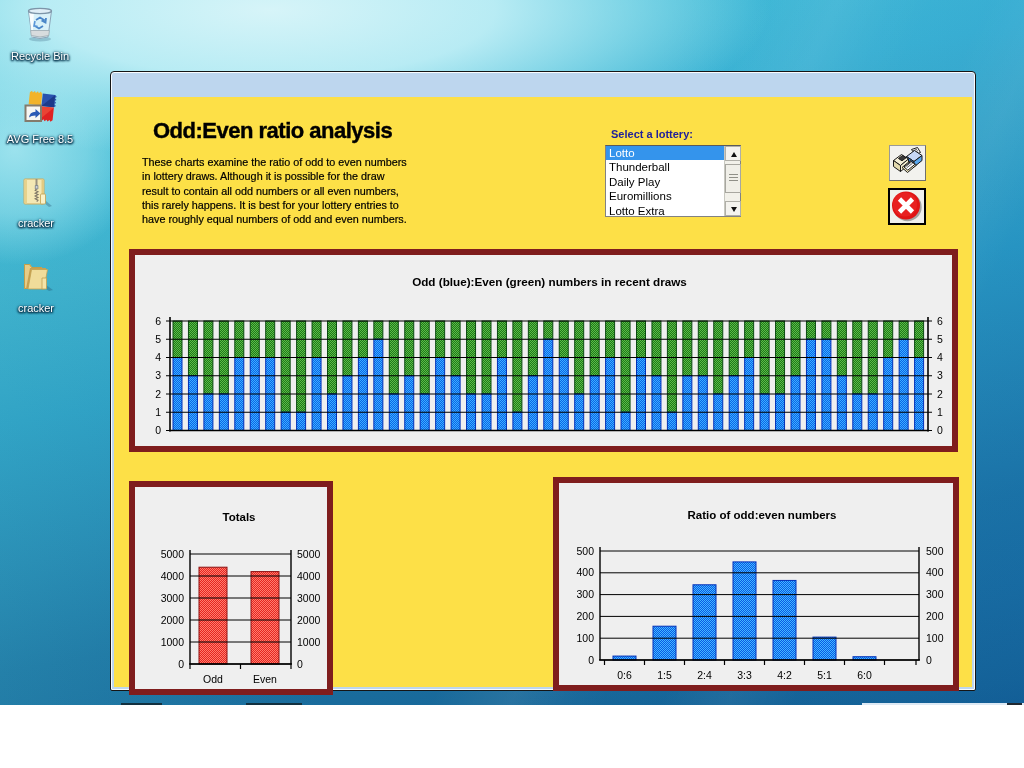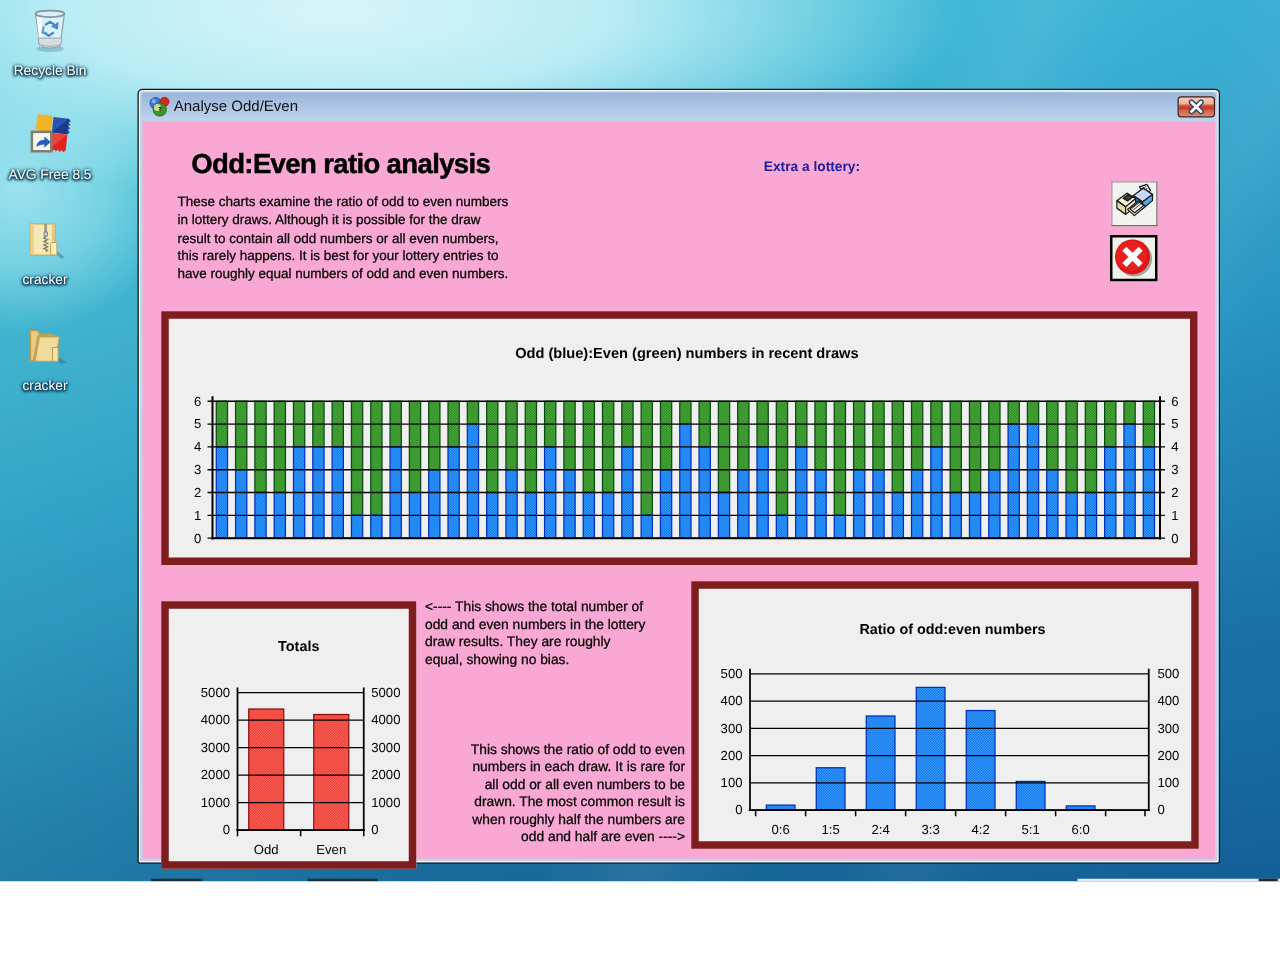--- a/index.html
+++ b/index.html
@@ -12,21 +12,21 @@
  linear-gradient(285deg, rgba(15,105,195,.16) 0%, rgba(15,105,195,0) 45%),
  linear-gradient(115deg, rgba(255,255,255,0) 56%, rgba(255,255,255,.07) 62%, rgba(255,255,255,.02) 66%, rgba(255,255,255,0) 69%, rgba(255,255,255,0) 73%, rgba(255,255,255,.05) 78%, rgba(255,255,255,0) 83%),
  linear-gradient(170deg, #46c3da 0%, #3cb4d4 23%, #3aaaca 33%, #2a9ac2 48%, #2384b0 64%, #1c73a2 76%, #196b9c 86%, #156192 97%, #135c8e 100%);}
 .dlabel{color:#fff;font-size:11px;margin-top:0;white-space:nowrap;text-shadow:0 1px 2px #0a3850,1px 1px 2px #0a3850,-1px 1px 2px #0a3850,0 0 3px #0a3850;line-height:12px}
 #win{position:absolute;left:110px;top:71px;width:866px;height:620px;border:1px solid #151515;border-radius:4px 4px 2px 2px;background:#bdd6ee;box-shadow:inset 0 0 0 1px rgba(252,254,255,.95)}
 #titlebar{position:absolute;left:2px;top:2px;right:2px;height:23px;border-radius:3px 3px 0 0;
 background:linear-gradient(180deg,#9cb4d8 0%,#a4bcdd 25%,#abc3e1 45%,#b3cbe6 70%,#bdd5ec 100%)}
 #titletext{position:absolute;left:26px;top:4px;font-size:12px;color:#111}
 #closebtn{position:absolute;right:1px;top:3px;width:30px;height:17px;border:1px solid #431c22;border-radius:3px;
 background:linear-gradient(180deg,#f6cbb6 0%,#efb49a 32%,#cd4e36 44%,#c23a28 58%,#d2664a 70%,#dd8a6c 100%)}
-#client{position:absolute;left:3px;top:25px;right:3px;bottom:3px;background:#f9a8d4}
+#client{position:absolute;left:3px;top:25px;right:3px;bottom:3px;background:#fde047}
 .frame{position:absolute;border:6px solid #7f1d1d;background:#efefef}
 #heading{position:absolute;left:39px;top:21px;font-size:22px;font-weight:bold;letter-spacing:-0.5px;color:#000;-webkit-text-stroke:0.4px #000}
 #para{position:absolute;left:28px;top:58px;font-size:10.8px;line-height:14.3px;color:#000;width:300px;-webkit-text-stroke:0.2px #000}
 #sel-label{position:absolute;left:497px;top:31px;font-size:11px;font-weight:bold;color:#20209a}
 #listbox{position:absolute;left:491px;top:48px;width:136px;height:72px;background:#fff;border:1px solid #828282;border-top-color:#5a5a5a;font-size:11.5px;line-height:14.4px}
 #listbox .it{padding-left:3px;height:14.4px;white-space:nowrap}
 #listbox .sel{background:#3494ec;color:#fff}
 #sbar{position:absolute;right:0;top:0;width:16px;height:70px;background:#f2f1ea;border-left:1px solid #c8c8c0}
 .sbtn{position:absolute;left:0;width:16px;height:15px;background:#f4f3ee;border:1px solid #b0afa8}
 .arr{position:absolute;left:4.5px;width:0;height:0;border-left:3.5px solid transparent;border-right:3.5px solid transparent}
@@ -80,41 +80,44 @@
 <path d="M12 31 L15.5 11.5 L31.5 11.5 L28 31 Z" fill="#f0dc9a" stroke="#c0a050" stroke-width="0.8"></path>
 <path d="M26 20 h4.5 v11 h-4.5 z" fill="#f4e4a8" stroke="#c0a050" stroke-width="0.8"></path>
 </svg><div class="dlabel">cracker</div></div>
 <div id="wmark">Windows 7<br>Evaluation copy. Build 7100</div>
 <div style="position:absolute;left:862px;bottom:0;width:162px;height:2.5px;background:#dde9f4"></div>
 <div style="position:absolute;left:1007px;bottom:0;width:15px;height:2.5px;background:#3a4a58;border:1px solid #202830"></div>
 <div style="position:absolute;left:121px;bottom:0;width:41px;height:2.5px;background:#2a6a92;border:1px solid #12303f"></div>
 <div style="position:absolute;left:246px;bottom:0;width:56px;height:2.5px;background:#2a6a92;border:1px solid #12303f"></div>
 
 <div id="win">
- <div id="titlebar">
-  <div style="position:absolute;left:6px;top:3px"><svg width="17" height="17" viewBox="0 0 17 17">
-<circle cx="5.5" cy="5.5" r="4.6" fill="#3a7ad8" stroke="#1a4a98" stroke-width="0.5"></circle>
-<circle cx="4" cy="4" r="1.6" fill="#88b4ee"></circle>
-<circle cx="12.6" cy="4.4" r="3.6" fill="#d82820" stroke="#8a1410" stroke-width="0.5"></circle>
-<circle cx="8.8" cy="10.6" r="5.4" fill="#3c9428" stroke="#1d5c14" stroke-width="0.5"></circle>
-<circle cx="7" cy="9" r="2.8" fill="#cade8e"></circle>
-<path d="M8 9.2 q1.5 -1 1.8 0.4 q-1.8 0.8 -0.3 2" stroke="#222" stroke-width="0.9" fill="none"></path>
-</svg></div>
-  <div id="titletext">Analyse Odd/Even</div>
-  <div id="closebtn">
-          <svg width="28" height="15" viewBox="0 0 28 15" style="position:absolute;left:0;top:0">
-            <path d="M10.2 3.8 L17.8 11.2 M17.8 3.8 L10.2 11.2" stroke="#2e4668" stroke-width="4.4" stroke-linecap="round"></path>
-            <path d="M10.2 3.8 L17.8 11.2 M17.8 3.8 L10.2 11.2" stroke="#fff" stroke-width="2.2" stroke-linecap="round"></path>
-          </svg>
-        </div>
- </div>
  <div id="client">
   <div id="heading">Odd:Even ratio analysis</div>
   <div id="para">These charts examine the ratio of odd to even numbers<br>in lottery draws. Although it is possible for the draw<br>result to contain all odd numbers or all even numbers,<br>this rarely happens. It is best for your lottery entries to<br>have roughly equal numbers of odd and even numbers.</div>
-  <div id="sel-label">Extra a lottery:</div>
+  <div id="sel-label">Select a lottery:</div>
+  <div id="listbox">
+    <div class="it sel">Lotto</div>
+    <div class="it">Thunderball</div>
+    <div class="it">Daily Play</div>
+    <div class="it">Euromillions</div>
+    <div class="it">Lotto Extra</div>
+    <div id="sbar">
+      <div class="sbtn" style="top:0">
+              <i class="arr" style="top:5px;border-bottom:5px solid #111"></i>
+            </div>
+      <div class="sbtn" style="bottom:0">
+              <i class="arr" style="top:5px;border-top:5px solid #111"></i>
+            </div>
+      <div id="sthumb">
+              <i class="grip" style="top:9px"></i>
+              <i class="grip" style="top:12px"></i>
+              <i class="grip" style="top:15px"></i>
+            </div>
+    </div>
+  </div>
   <div class="toolbtn" style="left:775px;top:48px;width:37px;height:36px"><svg width="35" height="34" viewBox="0 0 35 34">
 <g stroke="#1a1a1a" stroke-width="1" stroke-linejoin="round">
 <path d="M21.5 3.5 L27.5 1.5 L30.5 6.5 L25 8.5 Z" fill="#ffffff"></path>
 <path d="M23 4.8 l4 -1.6 M24 6.3 l4 -1.6" stroke-width="0.7" fill="none"></path>
 <path d="M16.5 10.5 L24.5 4.5 L32 9.5 L24 15.5 Z" fill="#c8d8f6"></path>
 <path d="M16.5 10.5 L24 15.5 L24 21 L16.5 16 Z" fill="#2f86e0"></path>
 <path d="M24 15.5 L32 9.5 L32 14.5 L24 21 Z" fill="#5aa8ec"></path>
 <path d="M3.5 14.5 L11.5 8.5 L18.5 13 L10.5 19.5 Z" fill="#f4efd6"></path>
 <path d="M8.5 12.5 L12.5 9.5 L16 11.8 L12 14.8 Z" fill="#3a3a3a"></path>
 <path d="M3.5 14.5 L10.5 19.5 L10.5 25.5 L3.5 20.5 Z" fill="#e4dbae"></path>
@@ -302,21 +305,21 @@
             <line x1="55.0" y1="63.0" x2="55.0" y2="177.0" stroke="#000" stroke-width="1.4"></line>
             <line x1="156.0" y1="63.0" x2="156.0" y2="177.0" stroke="#000" stroke-width="1.4"></line>
             <line x1="54.0" y1="177.0" x2="157.0" y2="177.0" stroke="#000" stroke-width="1.4"></line>
             <line x1="55.0" y1="177.0" x2="55.0" y2="182.0" stroke="#000" stroke-width="1.2"></line>
             <line x1="105.5" y1="177.0" x2="105.5" y2="182.0" stroke="#000" stroke-width="1.2"></line>
             <line x1="156.0" y1="177.0" x2="156.0" y2="182.0" stroke="#000" stroke-width="1.2"></line>
             <text x="78" y="196" font-family="Liberation Sans" font-size="10.5" fill="#000" text-anchor="middle">Odd</text>
             <text x="130" y="196" font-family="Liberation Sans" font-size="10.5" fill="#000" text-anchor="middle">Even</text>
           </svg>
         </div>
-  <div class="frame" style="left:439px;top:368px;width:406px;height:214px">
+  <div class="frame" style="left:439px;top:380px;width:406px;height:214px">
           <svg width="406" height="214" viewBox="0 0 406 214" style="position:absolute;left:0;top:0">
             <defs>
               <pattern id="bd2" width="2" height="2" patternUnits="userSpaceOnUse">
                 <rect width="2" height="2" fill="#0a58e6"></rect>
                 <rect width="1" height="1" fill="#42baff"></rect>
                 <rect x="1" y="1" width="1" height="1" fill="#42baff"></rect>
               </pattern>
             </defs>
             <text x="203" y="36" font-family="Liberation Sans" font-size="11.5" font-weight="bold" fill="#000" text-anchor="middle">Ratio of odd:even numbers</text>
             <rect x="54" y="173.08" width="23" height="3.92" fill="url(#bd2)" stroke="#0030b8" stroke-width="1"></rect>
@@ -358,16 +361,14 @@
             <line x1="357.0" y1="177.0" x2="357.0" y2="182.0" stroke="#000" stroke-width="1.2"></line>
             <text x="65.5" y="196" font-family="Liberation Sans" font-size="10.5" fill="#000" text-anchor="middle">0:6</text>
             <text x="105.5" y="196" font-family="Liberation Sans" font-size="10.5" fill="#000" text-anchor="middle">1:5</text>
             <text x="145.5" y="196" font-family="Liberation Sans" font-size="10.5" fill="#000" text-anchor="middle">2:4</text>
             <text x="185.5" y="196" font-family="Liberation Sans" font-size="10.5" fill="#000" text-anchor="middle">3:3</text>
             <text x="225.5" y="196" font-family="Liberation Sans" font-size="10.5" fill="#000" text-anchor="middle">4:2</text>
             <text x="265.5" y="196" font-family="Liberation Sans" font-size="10.5" fill="#000" text-anchor="middle">5:1</text>
             <text x="305.5" y="196" font-family="Liberation Sans" font-size="10.5" fill="#000" text-anchor="middle">6:0</text>
           </svg>
         </div>
-  <div class="mtext" style="left:226px;top:382px;width:212px">&lt;---- This shows the total number of<br>odd and even numbers in the lottery<br>draw results. They are roughly<br>equal, showing no bias.</div>
-  <div class="mtext" style="left:222px;top:496px;width:212px;text-align:right">This shows the ratio of odd to even<br>numbers in each draw. It is rare for<br>all odd or all even numbers to be<br>drawn. The most common result is<br>when roughly half the numbers are<br>odd and half are even ----&gt;</div>
  </div>
 </div>
 </div>
 </body></html>

